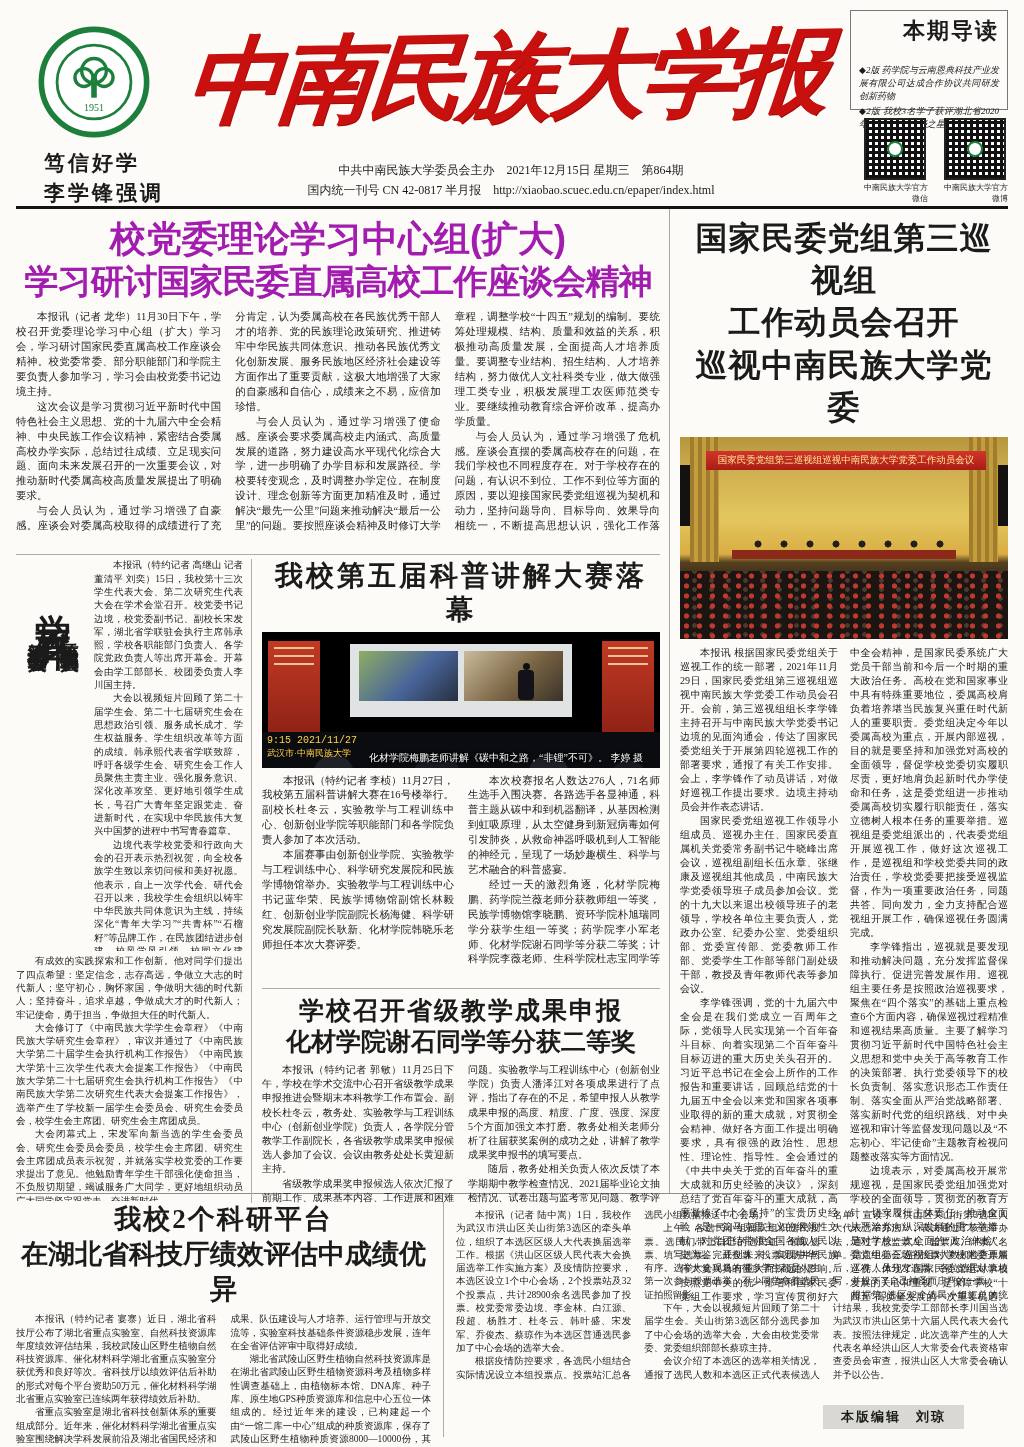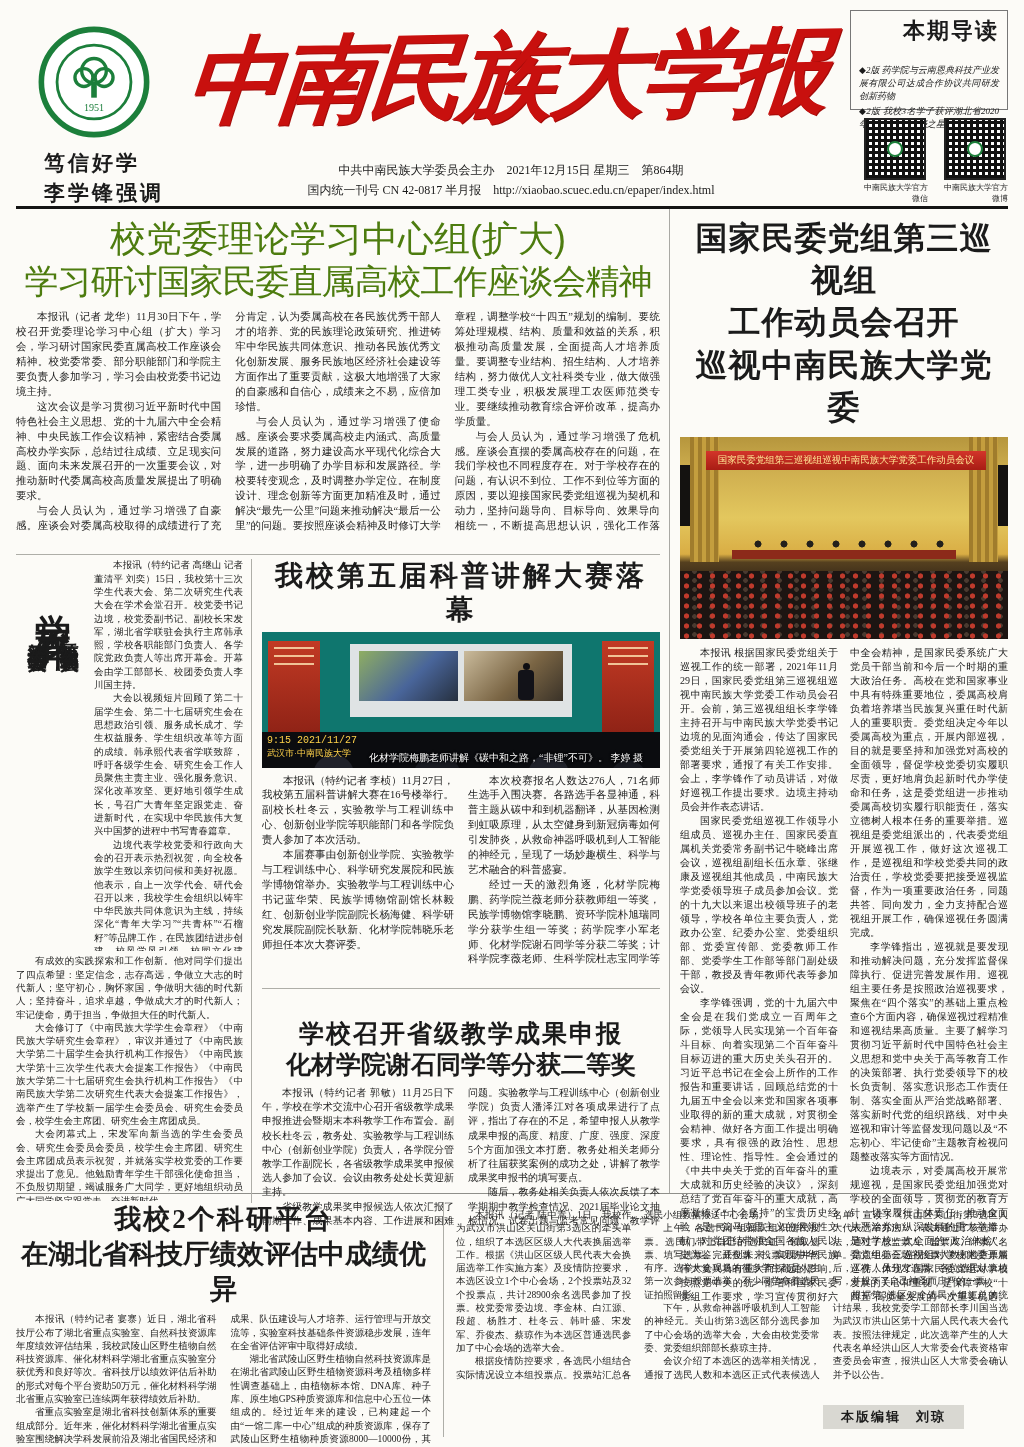--- a/index.html
+++ b/index.html
@@ -29,38 +29,38 @@
   .qr-img::after{content:"";position:absolute;left:21px;top:21px;width:16px;height:16px;background:#fff;
     border:2px solid #1c7f3b;border-radius:50%;box-sizing:border-box;}
   .qr-cap{font-size:8px;margin-top:2px;}
   .mast-rule{border-top:3px solid #141414;margin-top:0px;}
   
   .main{display:flex;height:984px;}
   .main-left{width:644px;padding-top:8px;}
   .main-right{flex:1;border-left:1px solid #a9a9a4;margin-left:9px;padding-left:10px;padding-top:8px;}
   
   .study{border-bottom:1px solid #aeaea8;padding-bottom:6px;}
-  .study-h{color:#4d7c0f;text-align:center;font-weight:normal;line-height:1.22;}
+  .study-h{color:#a21caf;text-align:center;font-weight:bold;line-height:1.22;}
   .study-h .l1{font-size:36px;}
   .study-h .l2{font-size:34px;letter-spacing:-1px;}
   .study-body{margin-top:8px;height:238px;overflow:hidden;column-count:3;column-gap:14px;
               font-size:10.5px;line-height:1.42;}
   
   .left-lower{display:flex;height:644px;margin-top:4px;}
   .congress{width:236px;border-right:1px solid #aeaea8;padding-right:8px;box-sizing:border-box;}
   .congress-top{display:flex;height:392px;overflow:hidden;}
   .v-head{width:74px;display:flex;flex-direction:column;align-items:center;padding-top:26px;}
   .v-main{writing-mode:vertical-rl;font-size:36px;font-weight:bold;letter-spacing:8px;line-height:1;}
   .v-subs{writing-mode:vertical-rl;margin-top:12px;font-size:19px;font-weight:bold;line-height:1.7;letter-spacing:1px;}
   .congress-narrow{flex:1;overflow:hidden;font-size:9.5px;line-height:1.4;padding-left:4px;}
   .congress-wide{height:246px;overflow:hidden;font-size:9.5px;line-height:1.4;margin-top:4px;}
   
   .sci-col{flex:1;padding-left:10px;}
   .sci-h{font-size:28px;font-weight:bold;letter-spacing:3px;text-align:center;line-height:1.2;}
-  .photo-sci{position:relative;height:136px;margin-top:5px;background:#0f766e;overflow:hidden;}
+  .photo-sci{position:relative;height:136px;margin-top:5px;background:#000000;overflow:hidden;}
   .sci-screen{position:absolute;left:22%;top:9%;width:56%;height:54%;background:#dfe3e4;
               display:flex;gap:6px;padding:7px 9px 16px;box-sizing:border-box;}
   .sci-img1{flex:1;background:linear-gradient(135deg,#8fae62 0%,#49659a 55%,#26303f 100%);}
   .sci-img2{flex:1;background:linear-gradient(135deg,#cabb9c 0%,#7a6544 55%,#3a3228 100%);}
   .sci-panel{position:absolute;top:7%;width:13%;height:72%;background:linear-gradient(180deg,#c23a24,#8c2115);}
   .sci-panel.left{left:1.5%;} .sci-panel.right{right:1.5%;}
   .sci-panel i{display:block;height:2px;background:rgba(255,230,180,.8);margin:6px 6px 0;}
   .sci-man-head{position:absolute;left:65.5%;top:23%;width:7px;height:7px;border-radius:50%;background:#0e0e12;}
   .sci-man-body{position:absolute;left:64.2%;top:28%;width:16px;height:30px;border-radius:4px;background:#121218;}
   .sci-audience{position:absolute;bottom:0;width:100%;height:26%;background:#0b0c0f;
@@ -69,21 +69,21 @@
       radial-gradient(circle at 72% 120%,#20222a 0 20px,transparent 21px),
       radial-gradient(circle at 92% 130%,#191b21 0 18px,transparent 19px);}
   .sci-time{position:absolute;left:5px;bottom:22px;color:#ffd24a;font-size:10px;
             font-family:"Liberation Mono","DejaVu Sans Mono",monospace;}
   .sci-place{position:absolute;left:5px;bottom:8px;color:#ffd24a;font-size:9px;}
   .sci-capt{position:absolute;right:17px;bottom:3px;color:#fff;font-size:10px;text-shadow:0 0 3px #000,0 0 2px #000;}
   .sci-body{margin-top:6px;height:206px;overflow:hidden;column-count:2;column-gap:14px;
             font-size:10.5px;line-height:1.42;}
   .teaching{border-top:1px solid #aeaea8;margin-top:8px;padding-top:6px;}
   .teach-h{text-align:center;font-weight:bold;line-height:1.25;}
-  .teach-h .l1{font-size:25px;letter-spacing:2px;margin-top:23px;}
+  .teach-h .l1{font-size:25px;letter-spacing:2px;}
   .teach-h .l2{font-size:25px;}
   .teach-body{margin-top:6px;height:148px;overflow:hidden;column-count:2;column-gap:14px;
               font-size:10px;line-height:1.42;}
   
   .insp-h{text-align:center;font-weight:bold;font-size:32px;line-height:1.32;letter-spacing:1px;}
   .photo-insp{position:relative;height:202px;margin:9px 0 7px;overflow:hidden;
      background:linear-gradient(180deg,#b6963d 0%,#d0b050 18%,#e3c75e 40%,#d9ad44 58%,#55401f 62%,#2a1d15 75%,#1c1310 100%);}
   .insp-curtain{position:absolute;top:0;width:9%;height:62%;
      background:repeating-linear-gradient(90deg,#a07c2c 0 4px,#c49e3e 4px 8px);}
   .insp-curtain.left{left:3%;} .insp-curtain.right{right:3%;}
@@ -289,21 +289,21 @@
           <p class="para">省重点实验室是湖北省科技创新体系的重要组成部分。近年来，催化材料科学湖北省重点实验室围绕解决学科发展前沿及湖北省国民经济和社会发展重要科学问题，重点抓研究水平与创新成果、队伍建设与人才培养、运行管理与开放交流等，实验室科技基础条件资源稳步发展，连年在全省评估评审中取得好成绩。</p>
           <p class="para">湖北省武陵山区野生植物自然科技资源库是在湖北省武陵山区野生植物资源科考及植物多样性调查基础上，由植物标本馆、DNA库、种子库、原生地GPS种质资源库和信息中心五位一体组成的。经过近年来的建设，已构建起一个由“一馆二库一中心”组成的种质资源库，保存了武陵山区野生植物种质资源8000—10000份，其中包括分布于武陵山区的珍稀濒危物种不少于30种，特有植物不少于100种，对湖北省自然科技资源保护起到了重要作用。</p>
         </div>
     </div>
 
     <div class="election">
       <div class="elec-body">
           <p class="para">本报讯（记者 陆中嵩）1日，我校作为武汉市洪山区关山街第3选区的牵头单位，组织了本选区区级人大代表换届选举工作。根据《洪山区区级人民代表大会换届选举工作实施方案》及疫情防控要求，本选区设立1个中心会场，2个投票站及32个投票点，共计28900余名选民参加了投票。校党委常委边境、李金林、白江源、段超、杨胜才、杜冬云、韩叶盛、宋发军、乔俊杰、蔡琼作为本选区普通选民参加了中心会场的选举大会。</p>
           <p class="para">根据疫情防控要求，各选民小组结合实际情况设立本组投票点。投票站汇总各选民小组数据报送中心会场。</p>
           <p class="para">上午，各选民小组踊跃组织选民投票。选民们带上自己的选民证，领取选票、填写选票、完成投票，投票现场井然有序。选举大会现场的很多学生都是人生第一次参与投票选举，不少同学拿着选民证拍照留影。</p>
-          <p class="para">下午，从救命神器呼吸机到人工智能的神经元。关山街第3选区部分选民参加了中心会场的选举大会，大会由校党委常委、党委组织部部长蔡琼主持。</p>
+          <p class="para">下午，大会以视频短片回顾了第二十届学生会。关山街第3选区部分选民参加了中心会场的选举大会，大会由校党委常委、党委组织部部长蔡琼主持。</p>
           <p class="para">会议介绍了本选区的选举相关情况，通报了选民人数和本选区正式代表候选人名单，宣读了《洪山区关山街第3选区人大代表选举办法》，表决通过了该选举办法，通过了总监票人、监票人、计票人名单。清点中心会场的投票人数和检查票箱后，工作人员分发选票。各位选民认真填写，并投下了自己神圣而庄严的一票。</p>
           <p class="para">根据第3选区32个选民小组汇总的统计结果，我校党委学工部部长李川国当选为武汉市洪山区第十六届人民代表大会代表。按照法律规定，此次选举产生的人大代表名单经洪山区人大常委会代表资格审查委员会审查，报洪山区人大常委会确认并予以公告。</p>
         </div>
       <div class="editor-box">本版编辑　刘琼</div>
     </div>
   </div>
 
 </div>
 
 </body></html>

